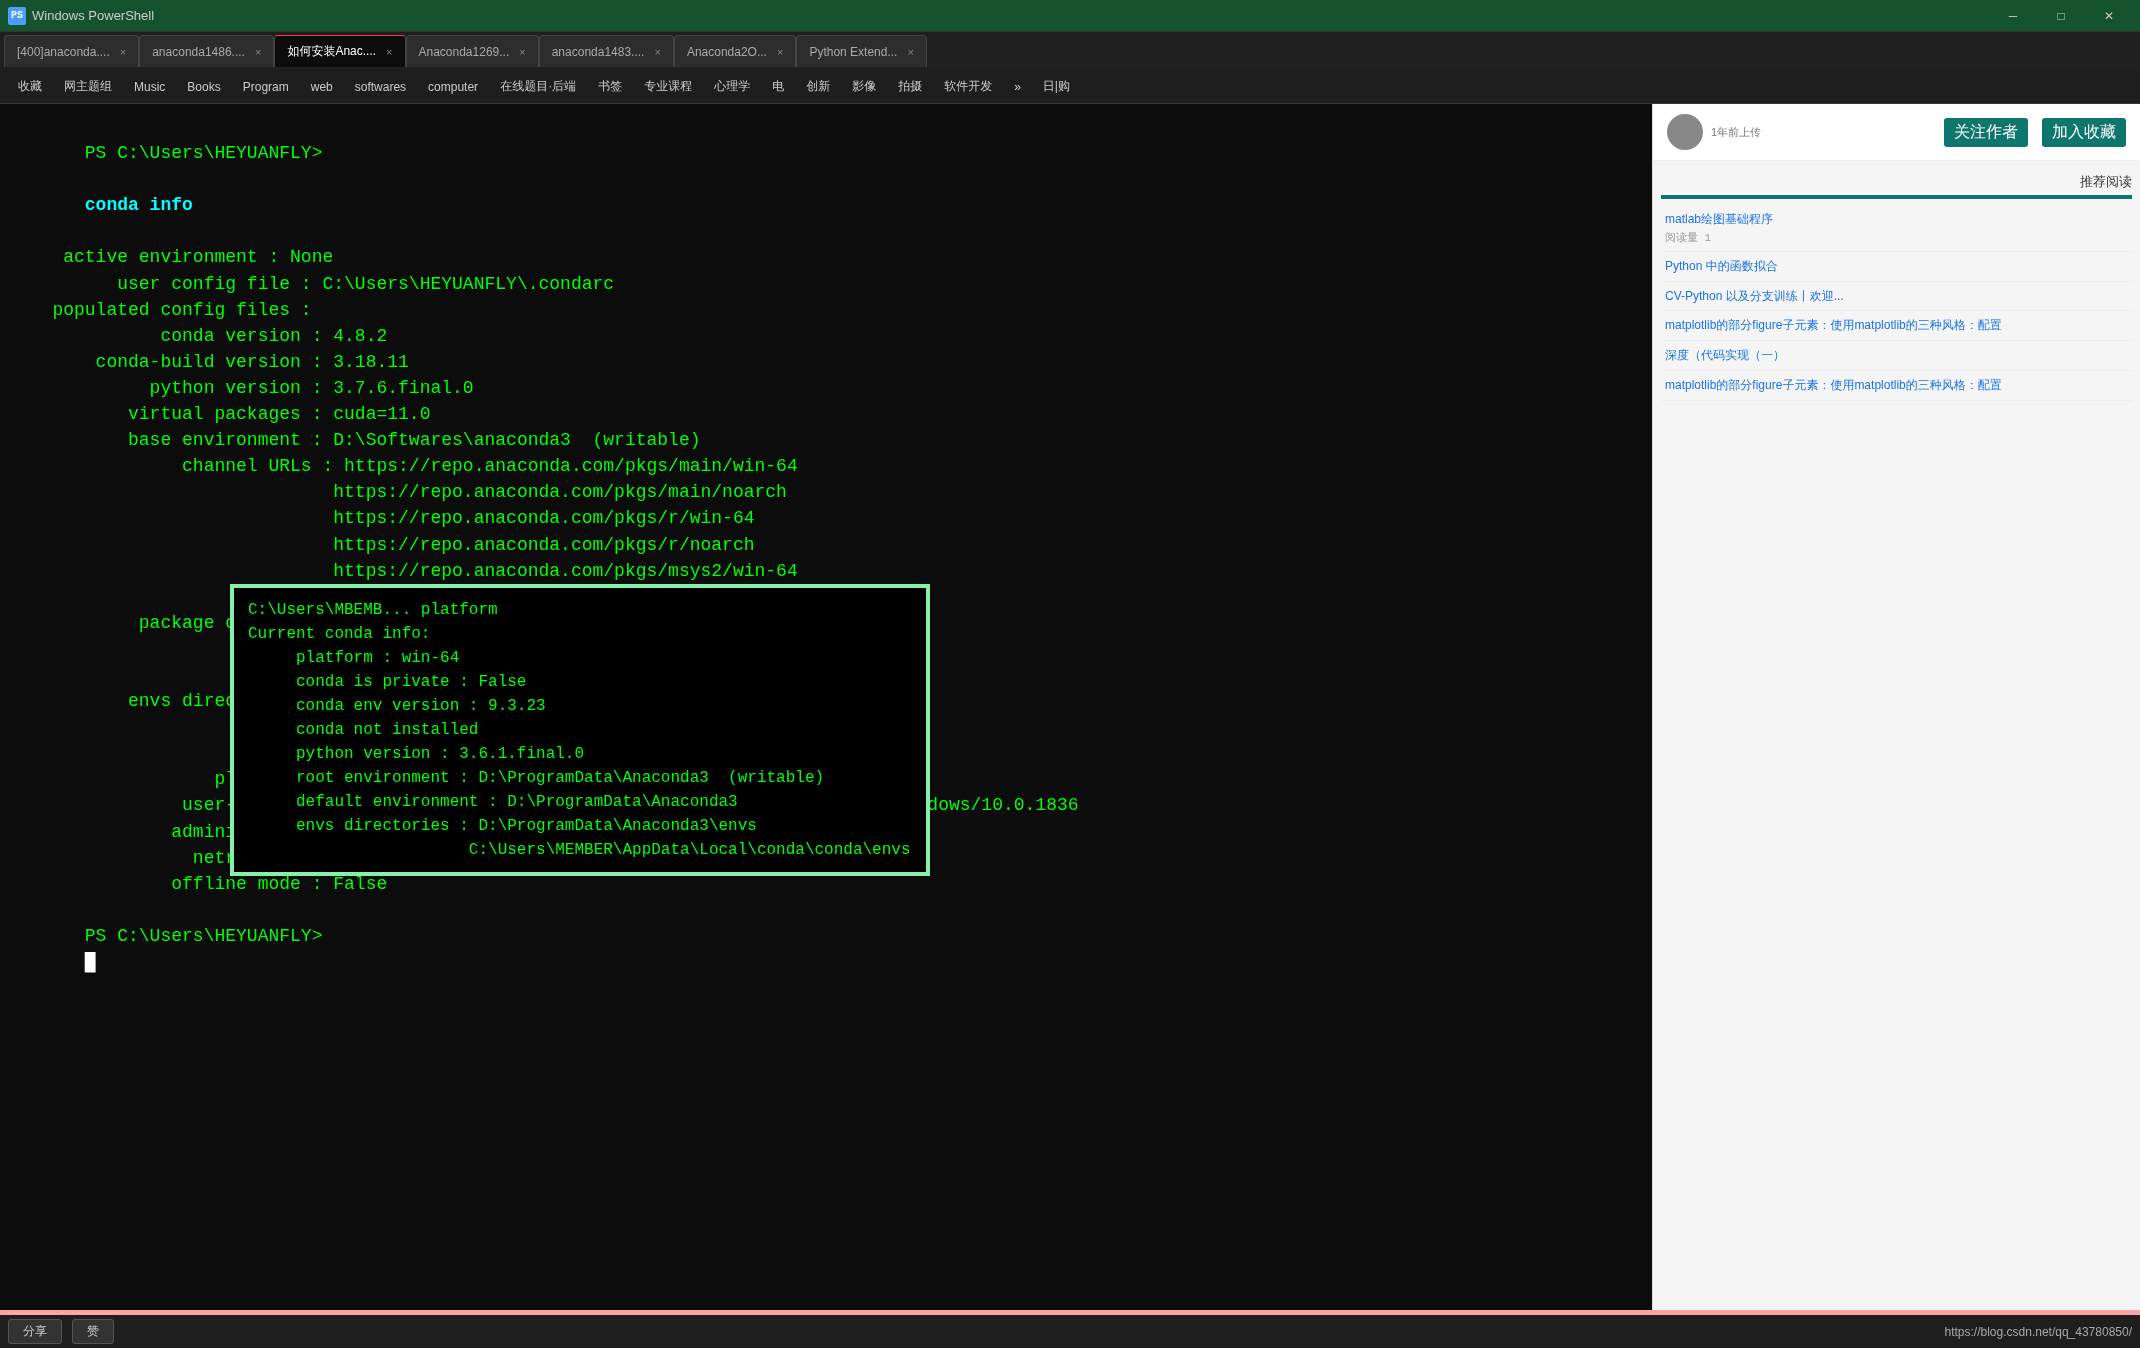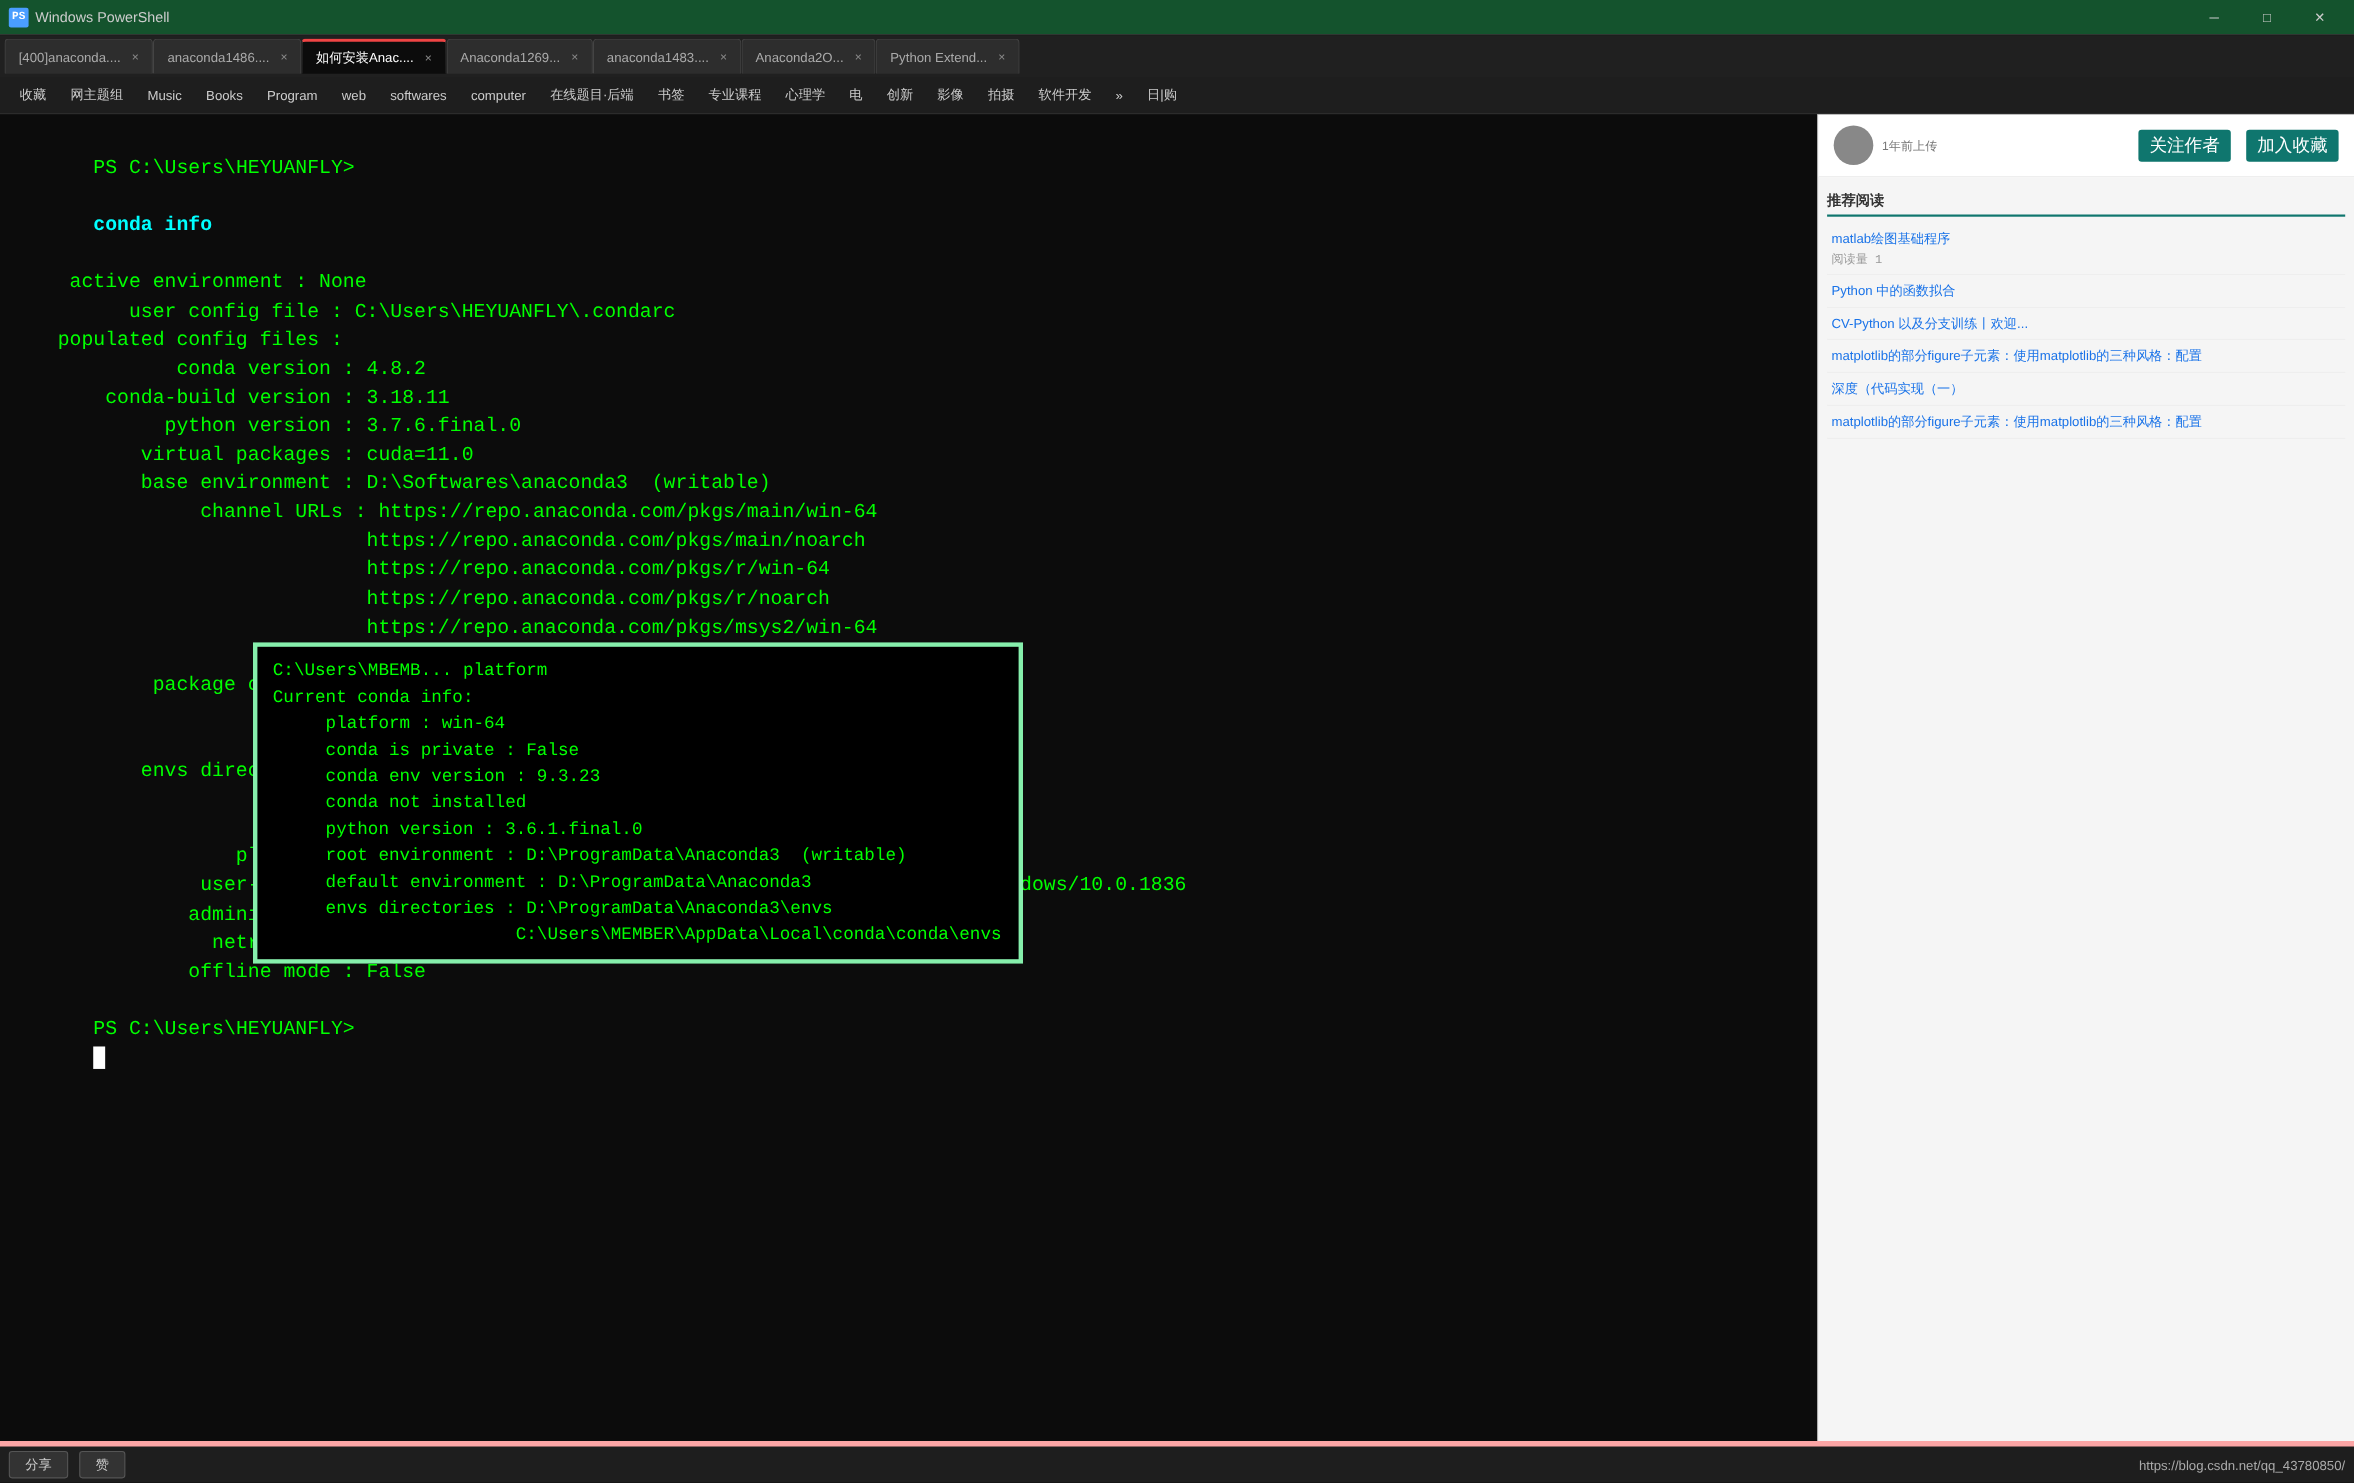--- a/index.html
+++ b/index.html
@@ -69,21 +69,21 @@
       border-right: 1px solid #444;
       border-radius: 4px 4px 0 0;
       cursor: pointer;
       white-space: nowrap;
       max-width: 200px;
       overflow: hidden;
     }
     .tab.active {
       background: #0c0c0c;
       color: #fff;
-      border-top: 3px solid #ef4444;
+      border-top: 1px solid #ef4444;
     }
     .tab-close {
       font-size: 11px; color: #888; margin-left: 4px;
     }
 
     
     .bookmarks-bar {
       height: 34px;
       background: #1e1e1e;
       display: flex;
@@ -165,24 +165,25 @@
     }
     .sidebar-content {
       flex: 1;
       overflow: hidden;
       padding: 8px;
     }
     .recommend-title {
       font-size: 13px;
       font-family: 'Segoe UI', sans-serif;
       color: #333;
-      font-weight: bold;
+      font-weight: normal;
       padding: 4px 0;
-      border-bottom: 2px solid #0f766e;
+      border-bottom: 4px solid #0f766e;
       margin-bottom: 6px;
+      text-align: right;
     }
     .sidebar-article {
       padding: 6px 4px;
       border-bottom: 1px solid #eee;
       cursor: pointer;
     }
     .article-title {
       font-size: 12px;
       font-family: 'Segoe UI', sans-serif;
       color: #1a73e8;

